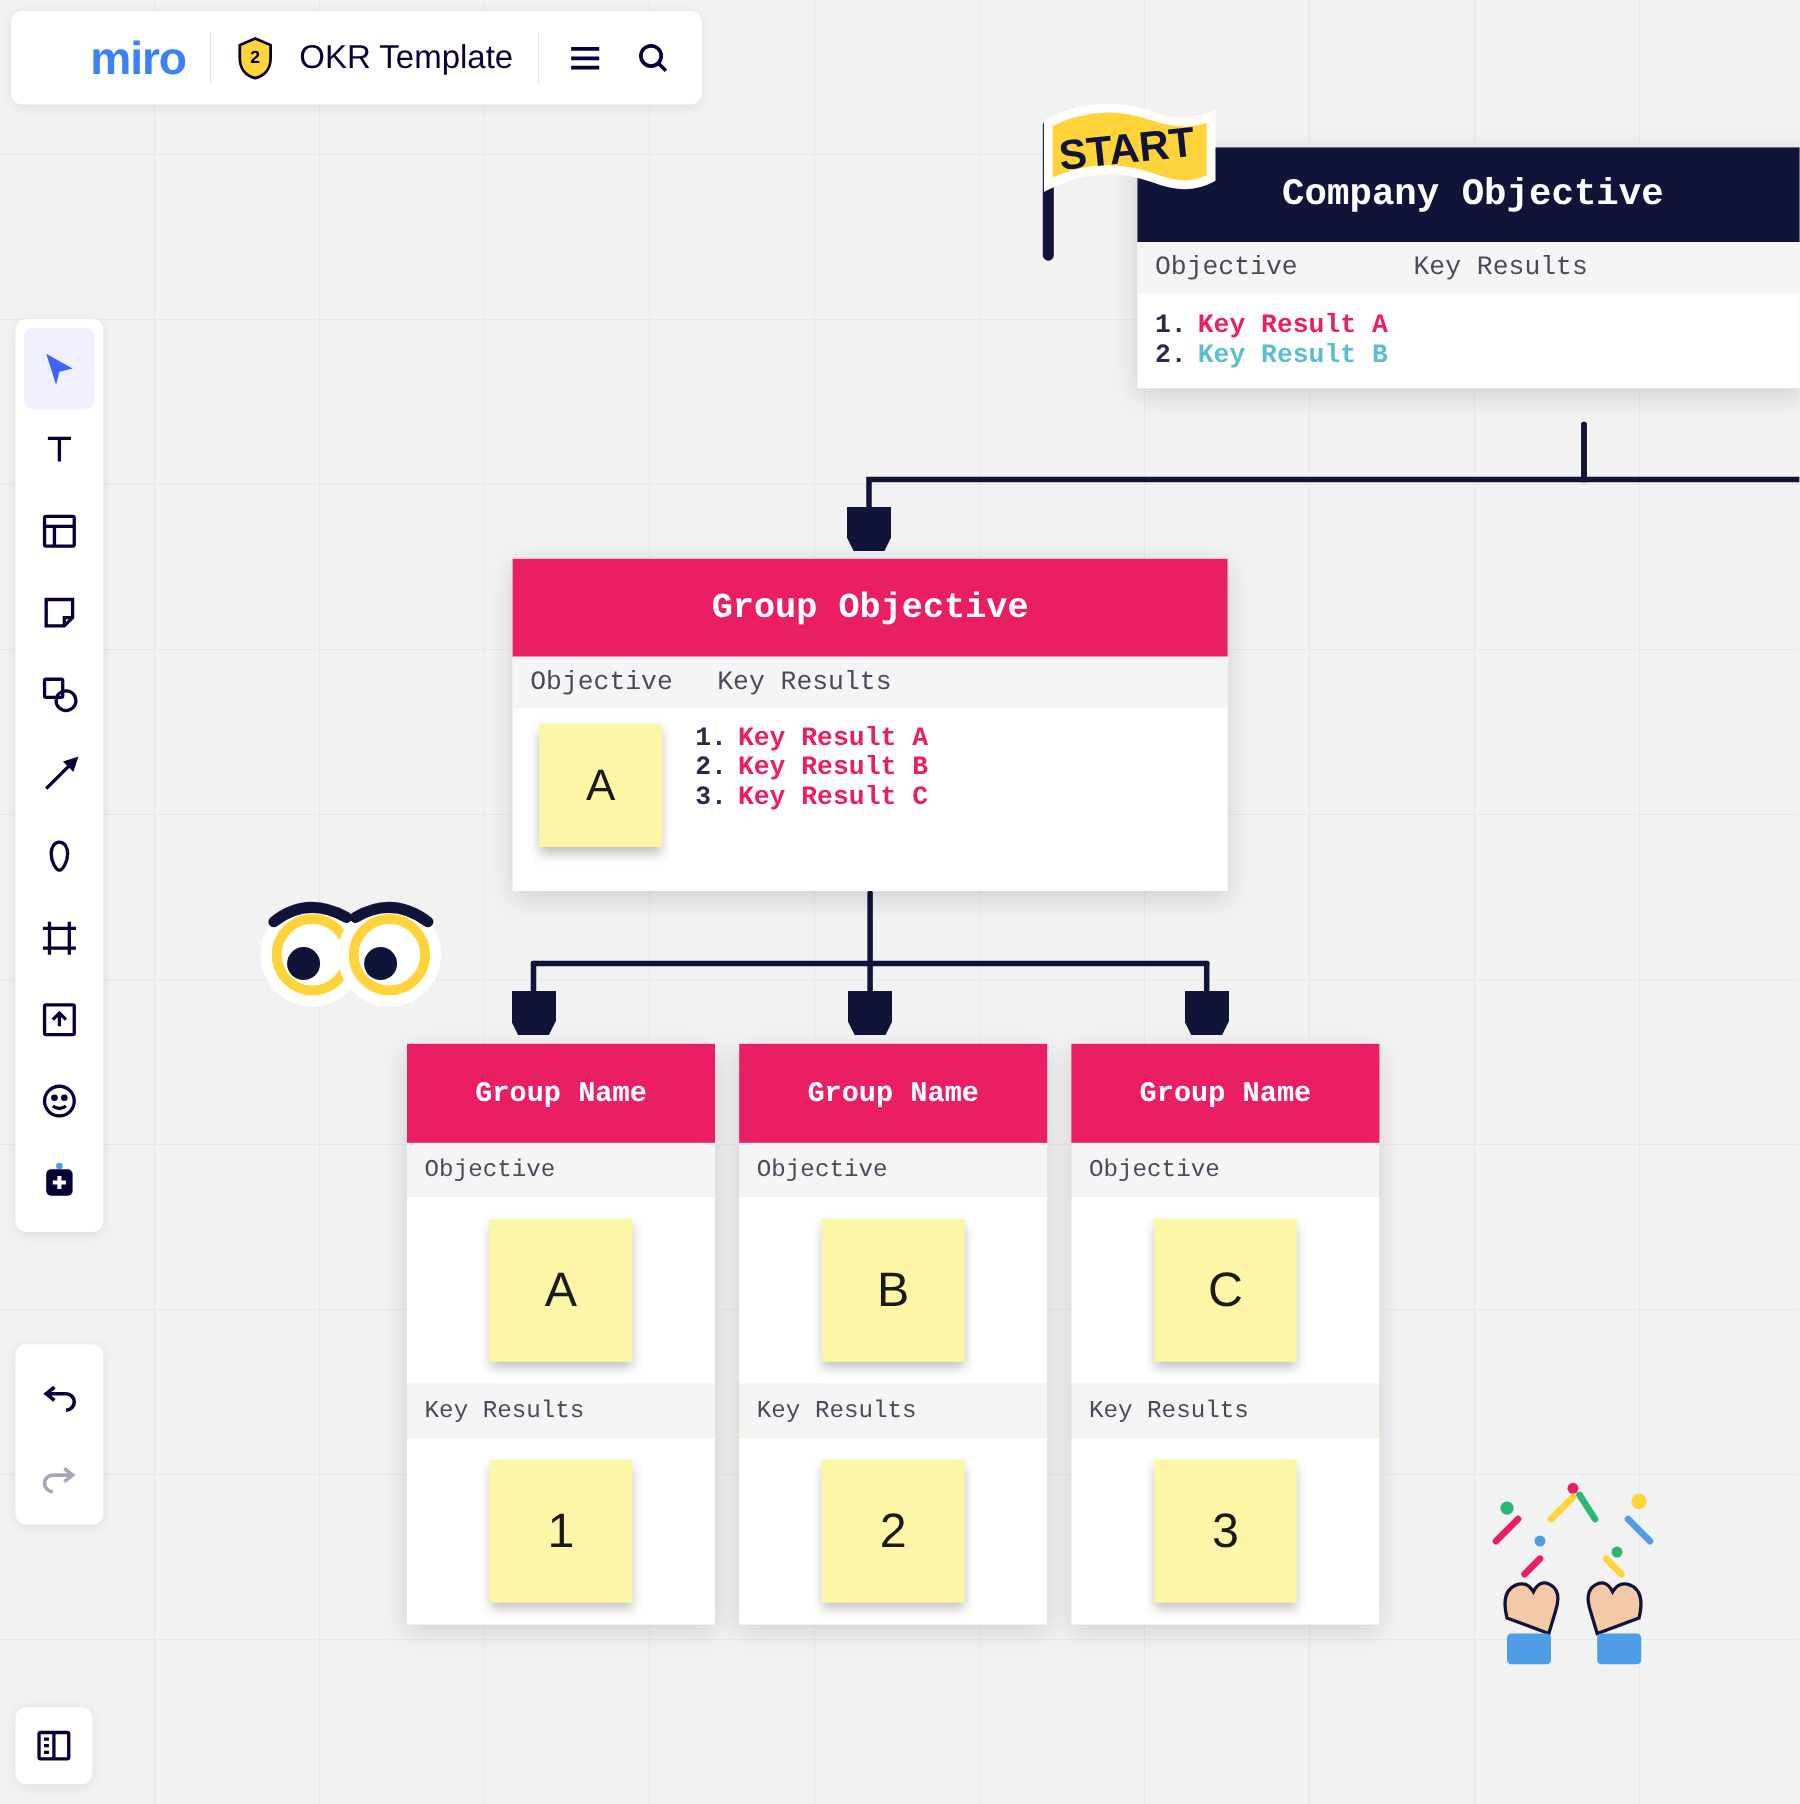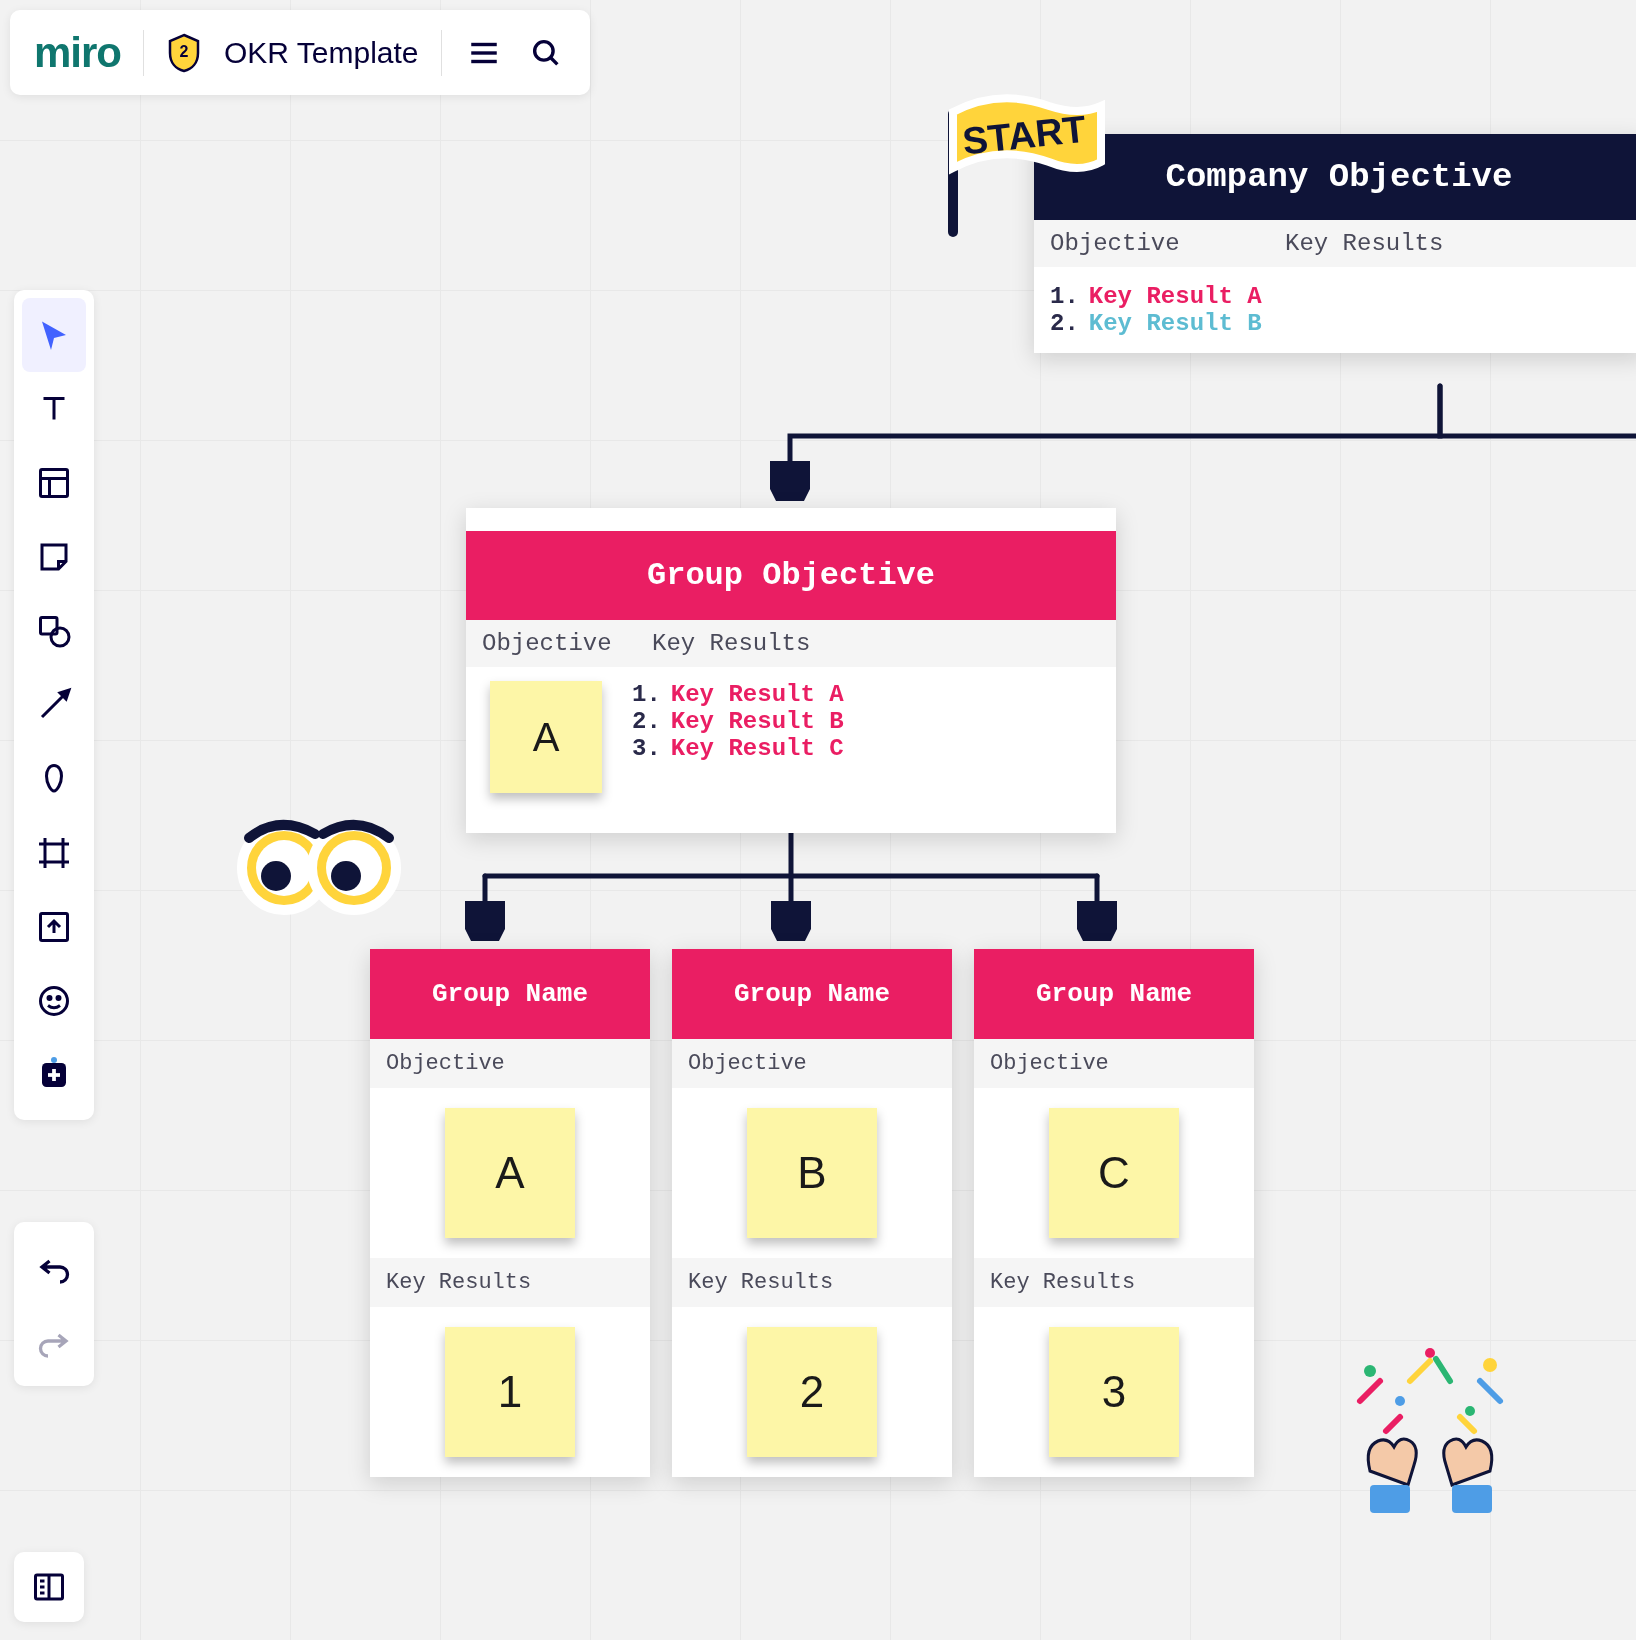--- a/index.html
+++ b/index.html
@@ -28,21 +28,22 @@
     box-shadow: 0 2px 10px rgba(0,0,0,.08);
     display: flex;
     align-items: center;
     padding: 0 24px;
     gap: 22px;
   }
   .miro-logo {
     font-weight: 800;
     font-size: 42px;
     letter-spacing: -1px;
-    color: #0f766e;
+    color: #3b82f6;
+    margin-left: 48px;
   }
   .vline { width:1px; height:46px; background:#e0e0e0; }
   .shield-badge {
     width: 36px; height: 40px; position: relative;
     display:flex; align-items:center; justify-content:center;
   }
   .shield-badge svg { width: 36px; height: 40px; }
   .board-title { font-size: 30px; color:#050038; white-space:nowrap; }
   .icon-btn { width:40px; height:40px; display:flex; align-items:center; justify-content:center; color:#050038; cursor:pointer;}
   .icon-btn svg { width:34px; height:34px; stroke:#050038; }
@@ -134,21 +135,21 @@
   .company-body { display:flex; }
   .company-body .objective { width:235px; padding:18px 16px; font-weight:700; font-size:24px; line-height:1.35; color:#1a1a2e;}
   .company-body .krs { flex:1; padding:16px; font-size:24px; font-family:"Courier New",monospace; font-weight:700;}
   .kr-line { display:flex; gap:10px; }
   .kr-num { color:#2a2a4a; }
   .kr-a { color:#ea1e63; }
   .kr-b { color:#5dbcd2; }
 
   
   .group-obj { left:466px; top:502px; width:650px; }
-  .group-obj .card-header { font-size:32px; padding:26px 0;margin-top:23px;}
+  .group-obj .card-header { font-size:32px; padding:26px 0;}
   .group-obj .subhdr .cell { font-size:24px; }
   .group-obj .subhdr .cell:first-child { width:170px;}
   .group-obj .subhdr .cell:last-child { flex:1;}
   .group-obj-body { display:flex; padding:14px 18px 40px; align-items:flex-start; gap:30px;}
   .group-obj-body .sticky { width:112px; height:112px; font-size:40px; margin-left:6px;}
   .group-obj-body .krs { font-family:"Courier New",monospace; font-weight:700; font-size:24px; color:#ea1e63; }
   .group-obj-body .krs .kr-num{ color:#2a2a4a; }
 
   
   .group { width:280px; background:#bef264; box-shadow:0 6px 22px rgba(0,0,0,.15); }

